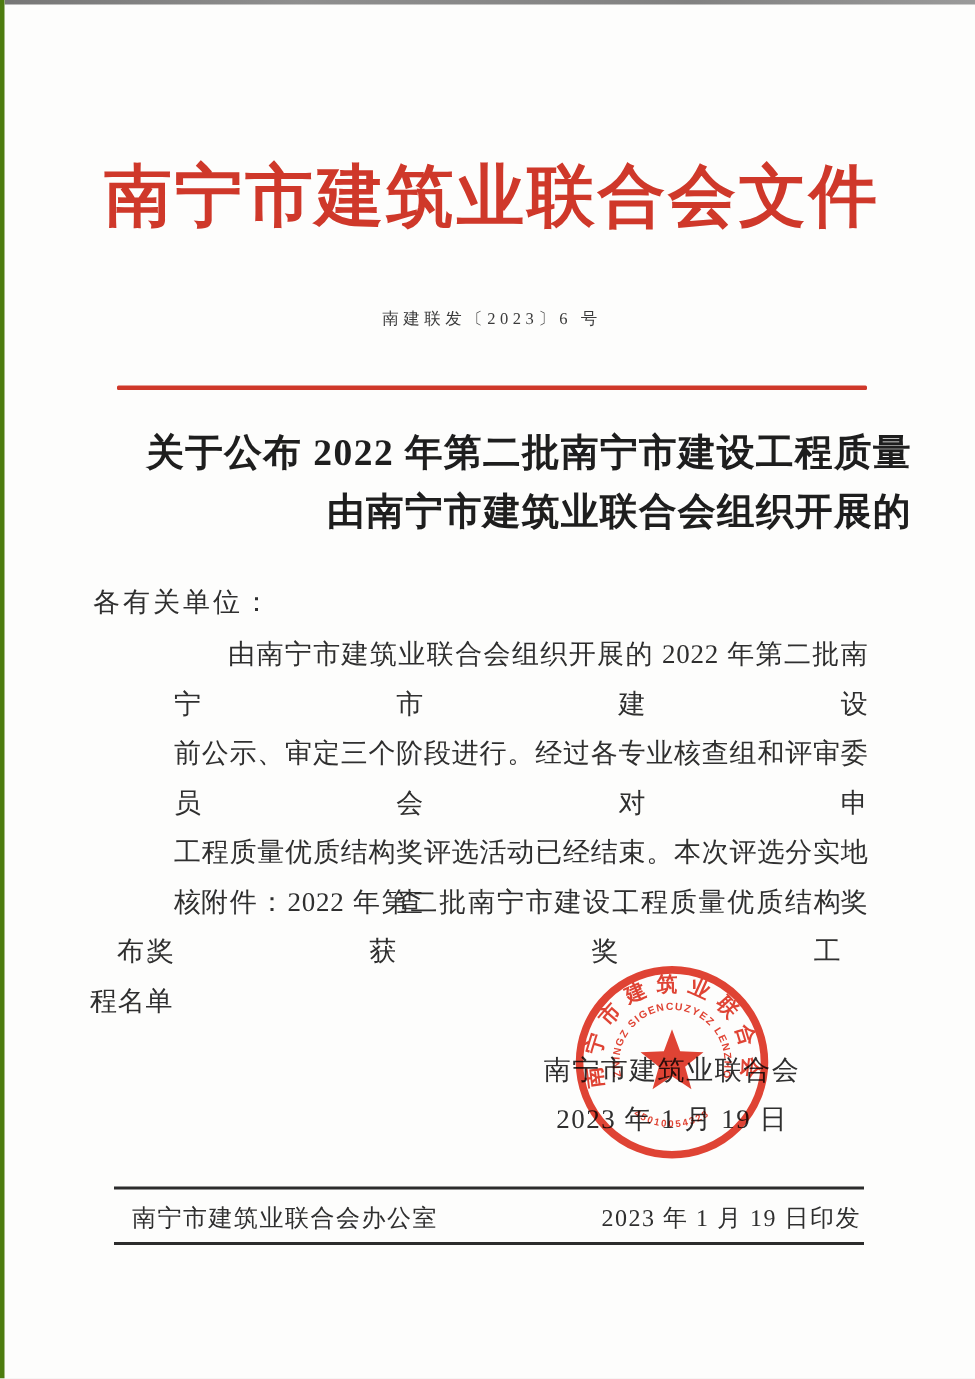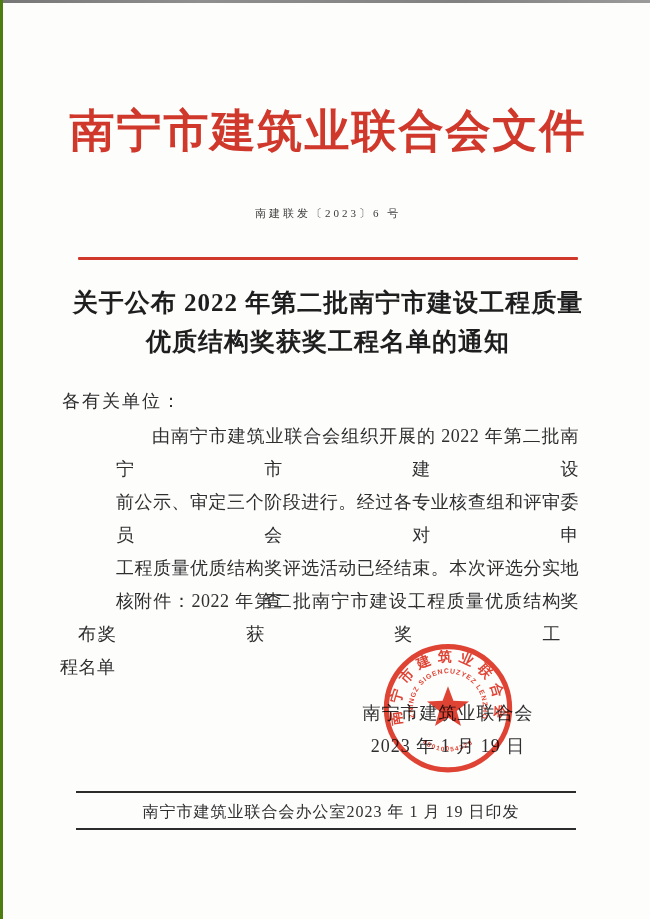--- a/index.html
+++ b/index.html
@@ -21,21 +21,21 @@
   }
   .doc-number {
     position:absolute; top:200px; left:0; width:650px; text-align:center;
     font-size:11px; line-height:26px; color:#3a3a3a; letter-spacing:3px;
   }
   .red-rule {
     position:absolute; top:257px; left:75px; width:500px; height:3px;
     background:#cf382a; border-radius:1px;
   }
   .doc-title {
-    position:absolute; top:283px; left:45px; width:560px; text-align:center;
+    position:absolute; top:283px; left:45px; width:560px; text-align:right;
     font-size:25px; line-height:39px; font-weight:bold; color:#1e1e1e;
     letter-spacing:1px;
   }
   .salutation {
     position:absolute; top:388px; left:59px; width:500px;
     font-size:18px; line-height:26px; letter-spacing:2px;
   }
   .paragraph { position:absolute; top:420px; left:75px; width:501px; }
   .attachment { position:absolute; top:585px; left:57px; width:501px; }
   .bline {
@@ -50,42 +50,42 @@
   .signature .sig-line { font-size:18px; line-height:33px; letter-spacing:1px; white-space:nowrap; }
   .seal {
     position:absolute; top:642px; left:371px; width:148px; height:138px;
     mix-blend-mode:multiply; opacity:.92; color:#df3322;
   }
   .footer-rule { position:absolute; left:73px; width:500px; height:2px; background:#2c2c2c; }
   .footer-rule.top { top:791px; }
   .footer-rule.bottom { top:828px; }
   .footer-row {
     position:absolute; top:796px; left:73px; width:500px; height:32px;
-    display:flex; justify-content:center; align-items:center;
+    display:flex; justify-content:space-between; align-items:center;
     font-size:16px; letter-spacing:1px;
   }
   .footer-office { padding-left:12px; }
   .footer-printdate { padding-right:2px; }
 </style>
 </head>
 <body>
 
 <div class="page">
 
   <div class="scan-top-edge"></div>
 
   <div class="letterhead">南宁市建筑业联合会文件</div>
 
   <div class="doc-number">南建联发〔2023〕6 号</div>
 
   <div class="red-rule"></div>
 
   <div class="doc-title">
     <div>关于公布 2022 年第二批南宁市建设工程质量</div>
-    <div>优质结构奖获奖工程名单的通知</div>
+    <div>由南宁市建筑业联合会组织开展的</div>
   </div>
 
   <div class="salutation">各有关单位：</div>
 
   <div class="paragraph">
     <div class="bline j indent">由南宁市建筑业联合会组织开展的 2022 年第二批南宁市建设</div>
     <div class="bline j">前公示、审定三个阶段进行。经过各专业核查组和评审委员会对申</div>
     <div class="bline j">工程质量优质结构奖评选活动已经结束。本次评选分实地核查、奖</div>
     <div class="bline">布。</div>
   </div>

